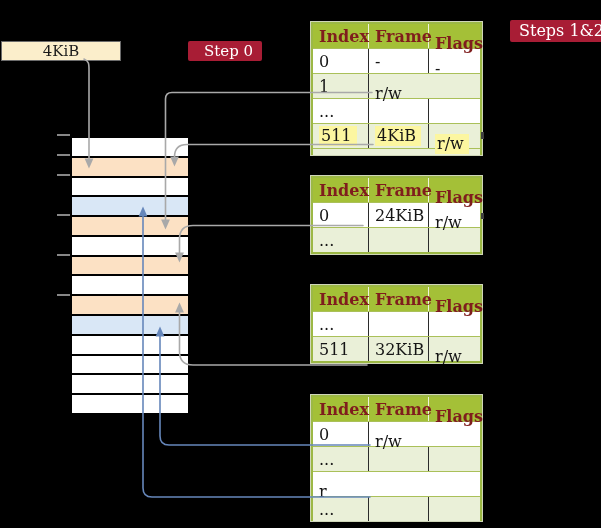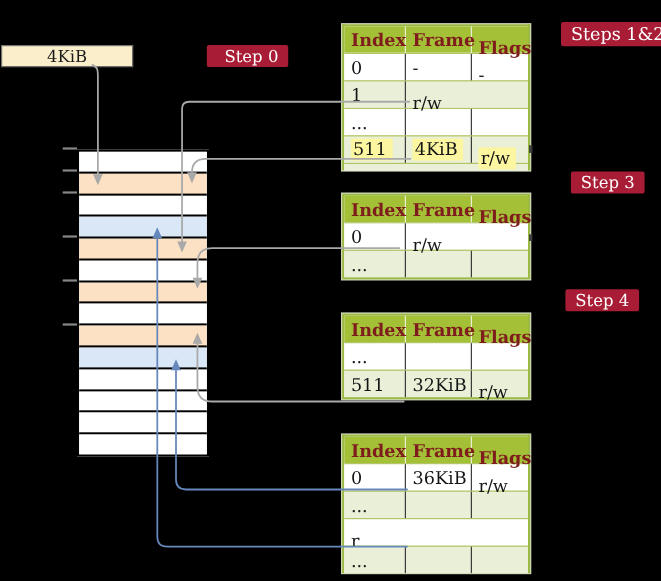--- a/index.html
+++ b/index.html
@@ -67,22 +67,20 @@
 <body>
 
 <div class="canvas">
 
   <div class="sizebox">
     <span>4KiB</span>
   </div>
 
   <div class="badge b0">Step 0</div>
   <div class="badge b12">Steps 1&amp;2</div>
-  <div class="badge b3">Step 3</div>
-  <div class="badge b4">Step 4</div>
 
   <div class="strip" id="memory-strip">
       <div class="mrow c-white"></div>
       <div class="mrow c-orange"></div>
       <div class="mrow c-white"></div>
       <div class="mrow c-blue"></div>
       <div class="mrow c-orange"></div>
       <div class="mrow c-white"></div>
       <div class="mrow c-orange"></div>
       <div class="mrow c-white"></div>
@@ -136,20 +134,21 @@
   </div>
 
   <div class="ptable" style="top:176px;">
     <div class="thead">
       <div class="th ci">Index</div>
       <div class="th cf">Frame</div>
       <div class="th cl">Flags</div>
     </div>
     <div class="trow bg-w">
       <div class="td ci">0</div>
+      <div class="td cf">24KiB</div>
       <div class="td cl">r/w</div>
     </div>
     <div class="trow bg-g">
       <div class="td ci">...</div>
       <div class="td cf"></div>
       <div class="td cl"></div>
     </div>
   </div>
 
   <div class="ptable" style="top:285px;">
@@ -171,21 +170,20 @@
   </div>
 
   <div class="ptable cut-bottom" style="top:395px;">
     <div class="thead">
       <div class="th ci">Index</div>
       <div class="th cf">Frame</div>
       <div class="th cl">Flags</div>
     </div>
     <div class="trow bg-w">
       <div class="td ci">0</div>
-      <div class="td cf">36KiB</div>
       <div class="td cl">r/w</div>
     </div>
     <div class="trow bg-g">
       <div class="td ci">...</div>
       <div class="td cf"></div>
       <div class="td cl"></div>
     </div>
     <div class="trow bg-w">
       <div class="td cl">r</div>
     </div>

